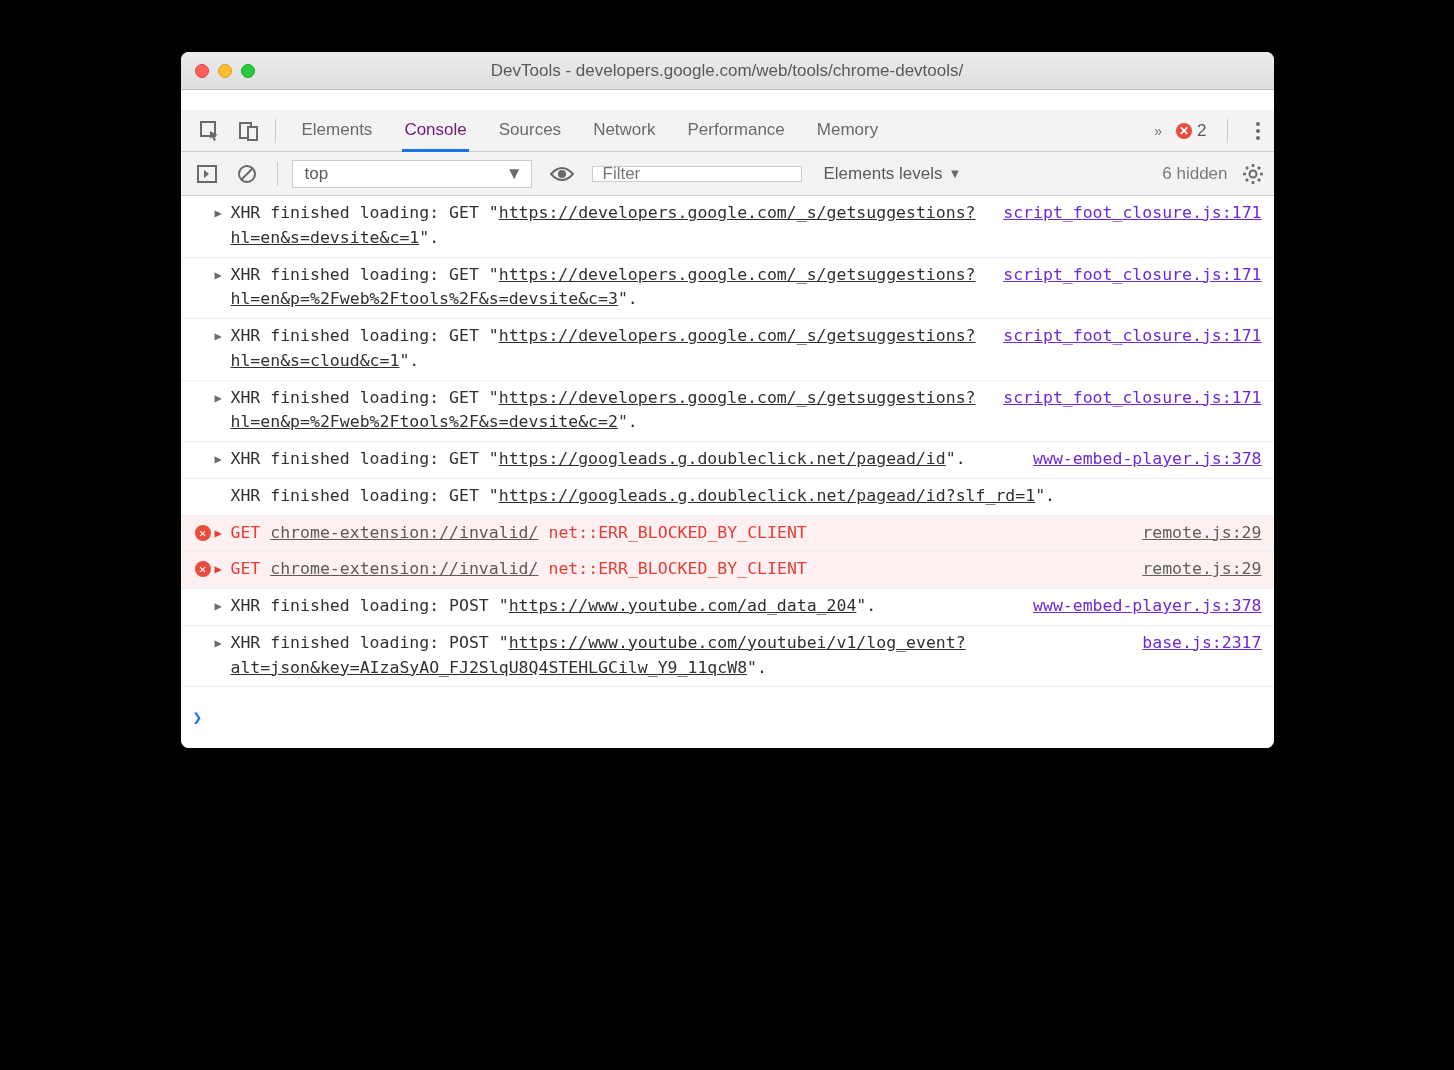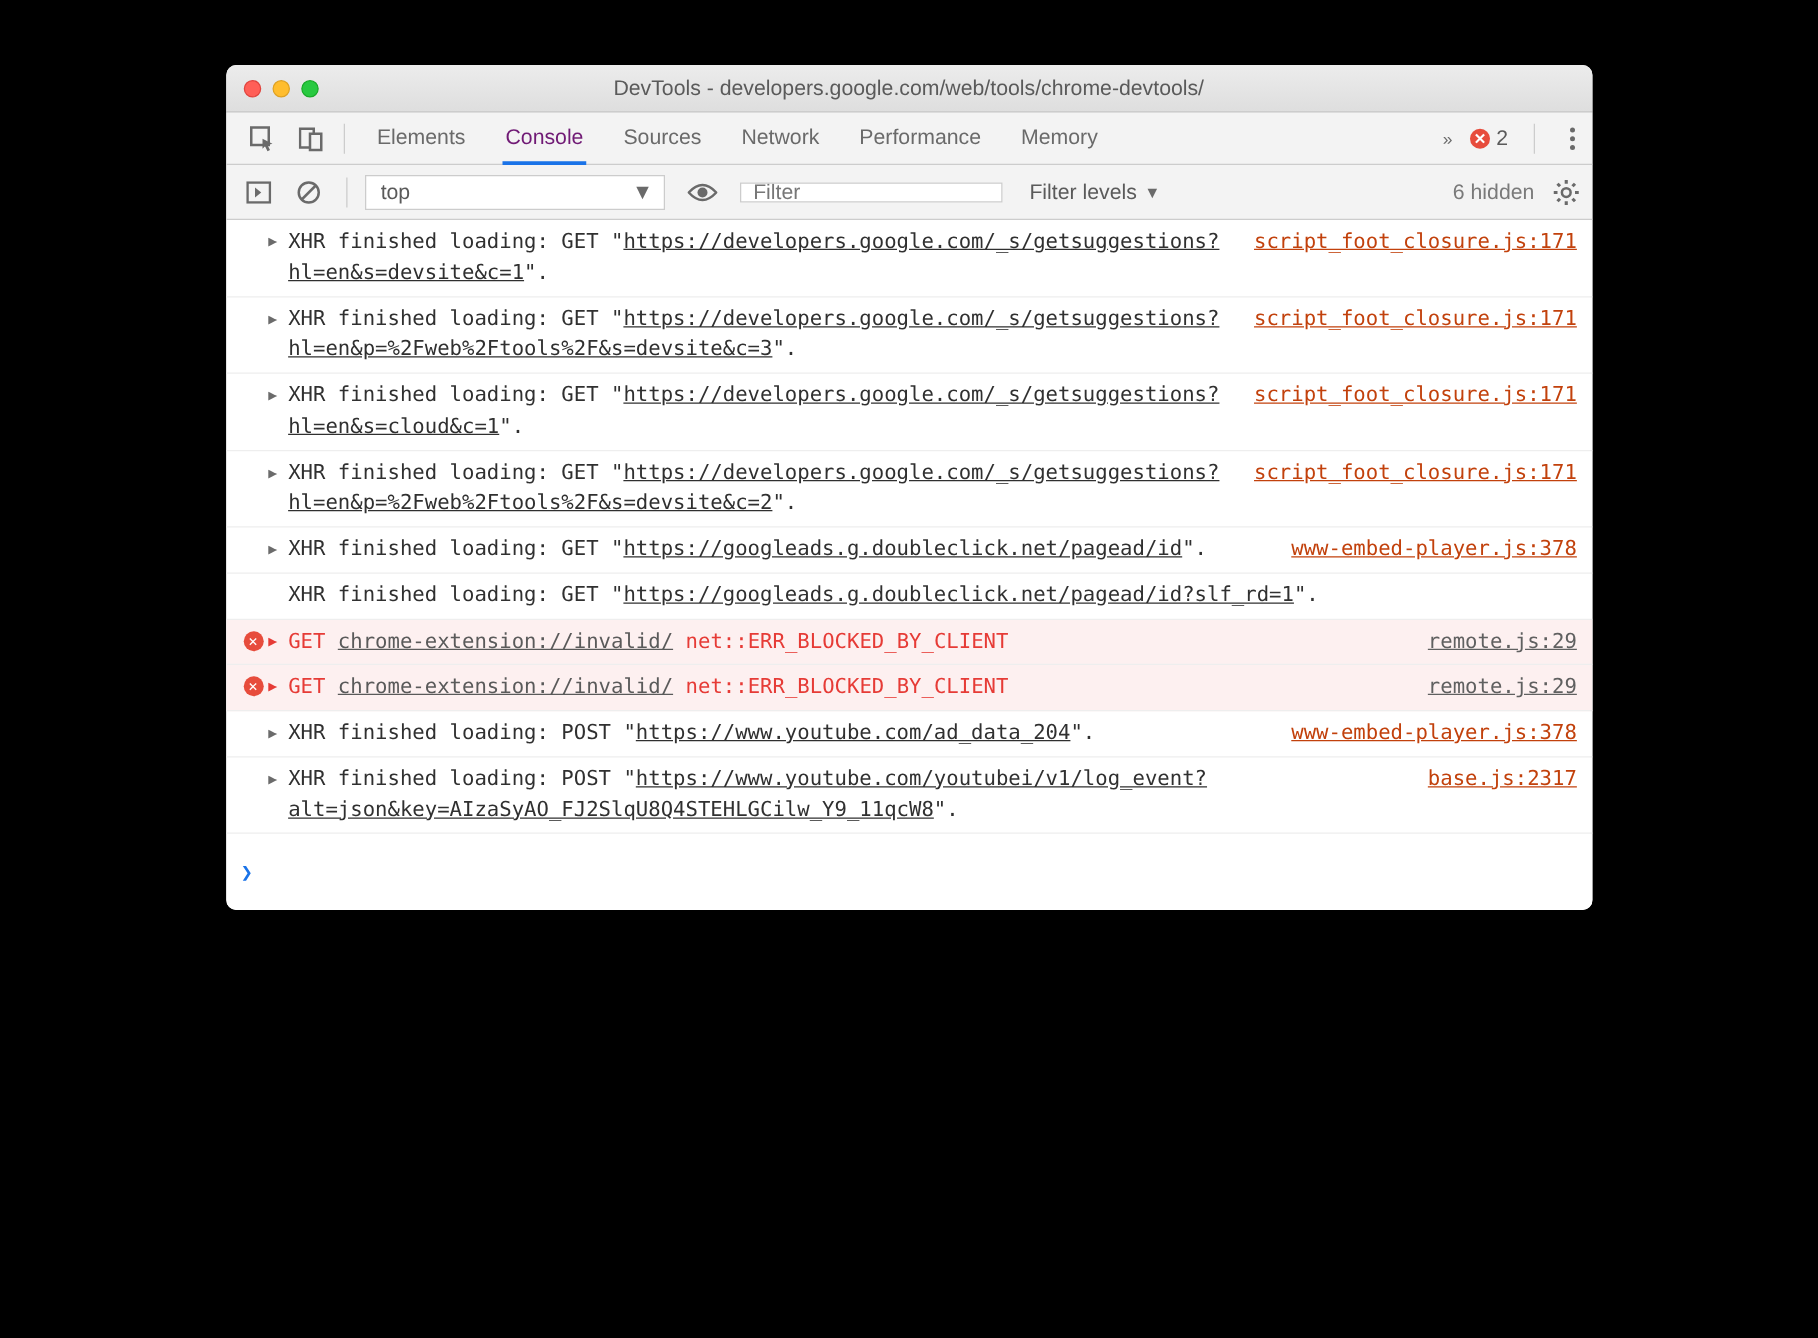--- a/index.html
+++ b/index.html
@@ -5,21 +5,21 @@
 * { box-sizing: border-box; margin: 0; padding: 0; }
 body { background: #000; width: 1454px; height: 1070px; font-family: -apple-system, BlinkMacSystemFont, "Segoe UI", Helvetica, Arial, sans-serif; display: flex; align-items: flex-start; justify-content: center; }
 .window { width: 1093px; margin-top: 52px; background: #fff; border-radius: 8px; box-shadow: 0 20px 60px rgba(0,0,0,0.5); overflow: hidden; }
 .titlebar { height: 38px; background: linear-gradient(#ececec, #dedede); display: flex; align-items: center; padding: 12px 14px; border-bottom: 1px solid #bfbfbf; position: relative; }
 .traffic-lights { display: flex; gap: 9px; align-items: center; }
 .traffic { width: 14px; height: 14px; border-radius: 50%; }
 .traffic.red { background: #ff5f57; border: 1px solid #e0443e; }
 .traffic.yellow { background: #ffbd2e; border: 1px solid #dea123; }
 .traffic.green { background: #28c940; border: 1px solid #1aab29; }
 .title-text { position: absolute; left: 0; right: 0; text-align: center; font-size: 17px; color: #5a5a5a; pointer-events: none; }
-.tabbar { height: 42px; background: #f3f3f3; border-bottom: 1px solid #ccc; display: flex; align-items: center; padding: 0 10px; font-size: 17px; color: #6a6a6a; }
+.tabbar { height: 42px; background: #f3f3f3; border-bottom: 1px solid #ccc; display: flex; align-items: center; padding: 0 10px; font-size: 17px; color: #6a6a6a; margin-top: 20px; }
 .tabbar-left { display: flex; align-items: center; gap: 2px; }
 .tb-icon { padding: 6px 8px; display: flex; align-items: center; justify-content: center; }
 .tb-icon svg { display: block; }
 .tb-sep { width: 1px; height: 24px; background: #ccc; margin: 0 6px; }
 .tabs { display: flex; gap: 28px; margin-left: 18px; }
 .tab { padding: 10px 2px 9px; cursor: pointer; }
 .tab.active { color: #701a75; border-bottom: 3px solid #1a73e8; font-weight: 400; }
 .tabbar-right { margin-left: auto; display: flex; align-items: center; gap: 14px; }
 .chev { font-size: 14px; color: #6a6a6a; }
 .err-badge { display: flex; align-items: center; gap: 5px; }
@@ -37,21 +37,21 @@
 .right-group { margin-left: auto; display: flex; align-items: center; gap: 14px; }
 .hidden-count { color: #7a7a7a; }
 .gear svg { display: block; }
 .messages { background: #fff; font-family: Menlo, Consolas, monospace; font-size: 16.5px; color: #303030; line-height: 1.5; }
 .msg-row { border-bottom: 1px solid #eee; padding: 5px 12px 6px 10px; display: flex; align-items: flex-start; }
 .msg-row.error { background: #fdf0f0; color: #e63b36; }
 .msg-icon-col { width: 24px; flex-shrink: 0; display: flex; align-items: center; justify-content: center; padding-top: 4px; }
 .disclosure { width: 16px; flex-shrink: 0; color: #6b6b6b; font-size: 12px; padding-top: 3px; }
 .msg-row.error .disclosure { color: #e63b36; }
 .msg-body { flex: 1; min-width: 0; word-wrap: break-word; }
-.msg-source { flex-shrink: 0; margin-left: 18px; text-align: right; text-decoration: underline; color: #c2410c; white-space: nowrap; }
+.msg-source { flex-shrink: 0; margin-left: 18px; text-align: right; text-decoration: underline; color: #6d28d9; white-space: nowrap; }
 .msg-row.error .msg-source { color: #606060; }
 .ulink { text-decoration: underline; color: #303030; }
 .err-url { text-decoration: underline; color: #5a5a5a; }
 .err-net { margin-left: 10px; }
 .prompt-row { padding: 8px 12px; display: flex; align-items: center; }
 .prompt-caret { color: #1a73e8; font-weight: bold; font-size: 16px; }
 .msg-pad { flex: 1; height: 45px; }
 </style>
 </head>
 <body>
@@ -125,21 +125,21 @@
       <span style="color:#6a6a6a">▼</span>
     </div>
     <div class="tl-icon eye">
       <svg width="24" height="18" viewBox="0 0 24 18">
           <path d="M1 9 Q12 -3 23 9 Q12 21 1 9 Z" fill="none" stroke="#6a6a6a" stroke-width="2"></path>
           <circle cx="12" cy="9" r="4" fill="#6a6a6a"></circle>
         </svg>
     </div>
     <input class="filter-input" placeholder="Filter" style="">
     <div class="levels">
-      <span>Filter levels</span>
+      <span>Elements levels</span>
       <span style="color:#6a6a6a;font-size:13px">▼</span>
     </div>
     <div class="right-group">
       <span class="hidden-count">6 hidden</span>
       <div class="gear">
         <svg width="22" height="22" viewBox="0 0 22 22">
             <circle cx="11" cy="11" r="3.5" fill="none" stroke="#6a6a6a" stroke-width="2"></circle>
             <g stroke="#6a6a6a" stroke-width="2.5">
               <line x1="11" y1="1" x2="11" y2="4"></line>
               <line x1="11" y1="18" x2="11" y2="21"></line>

